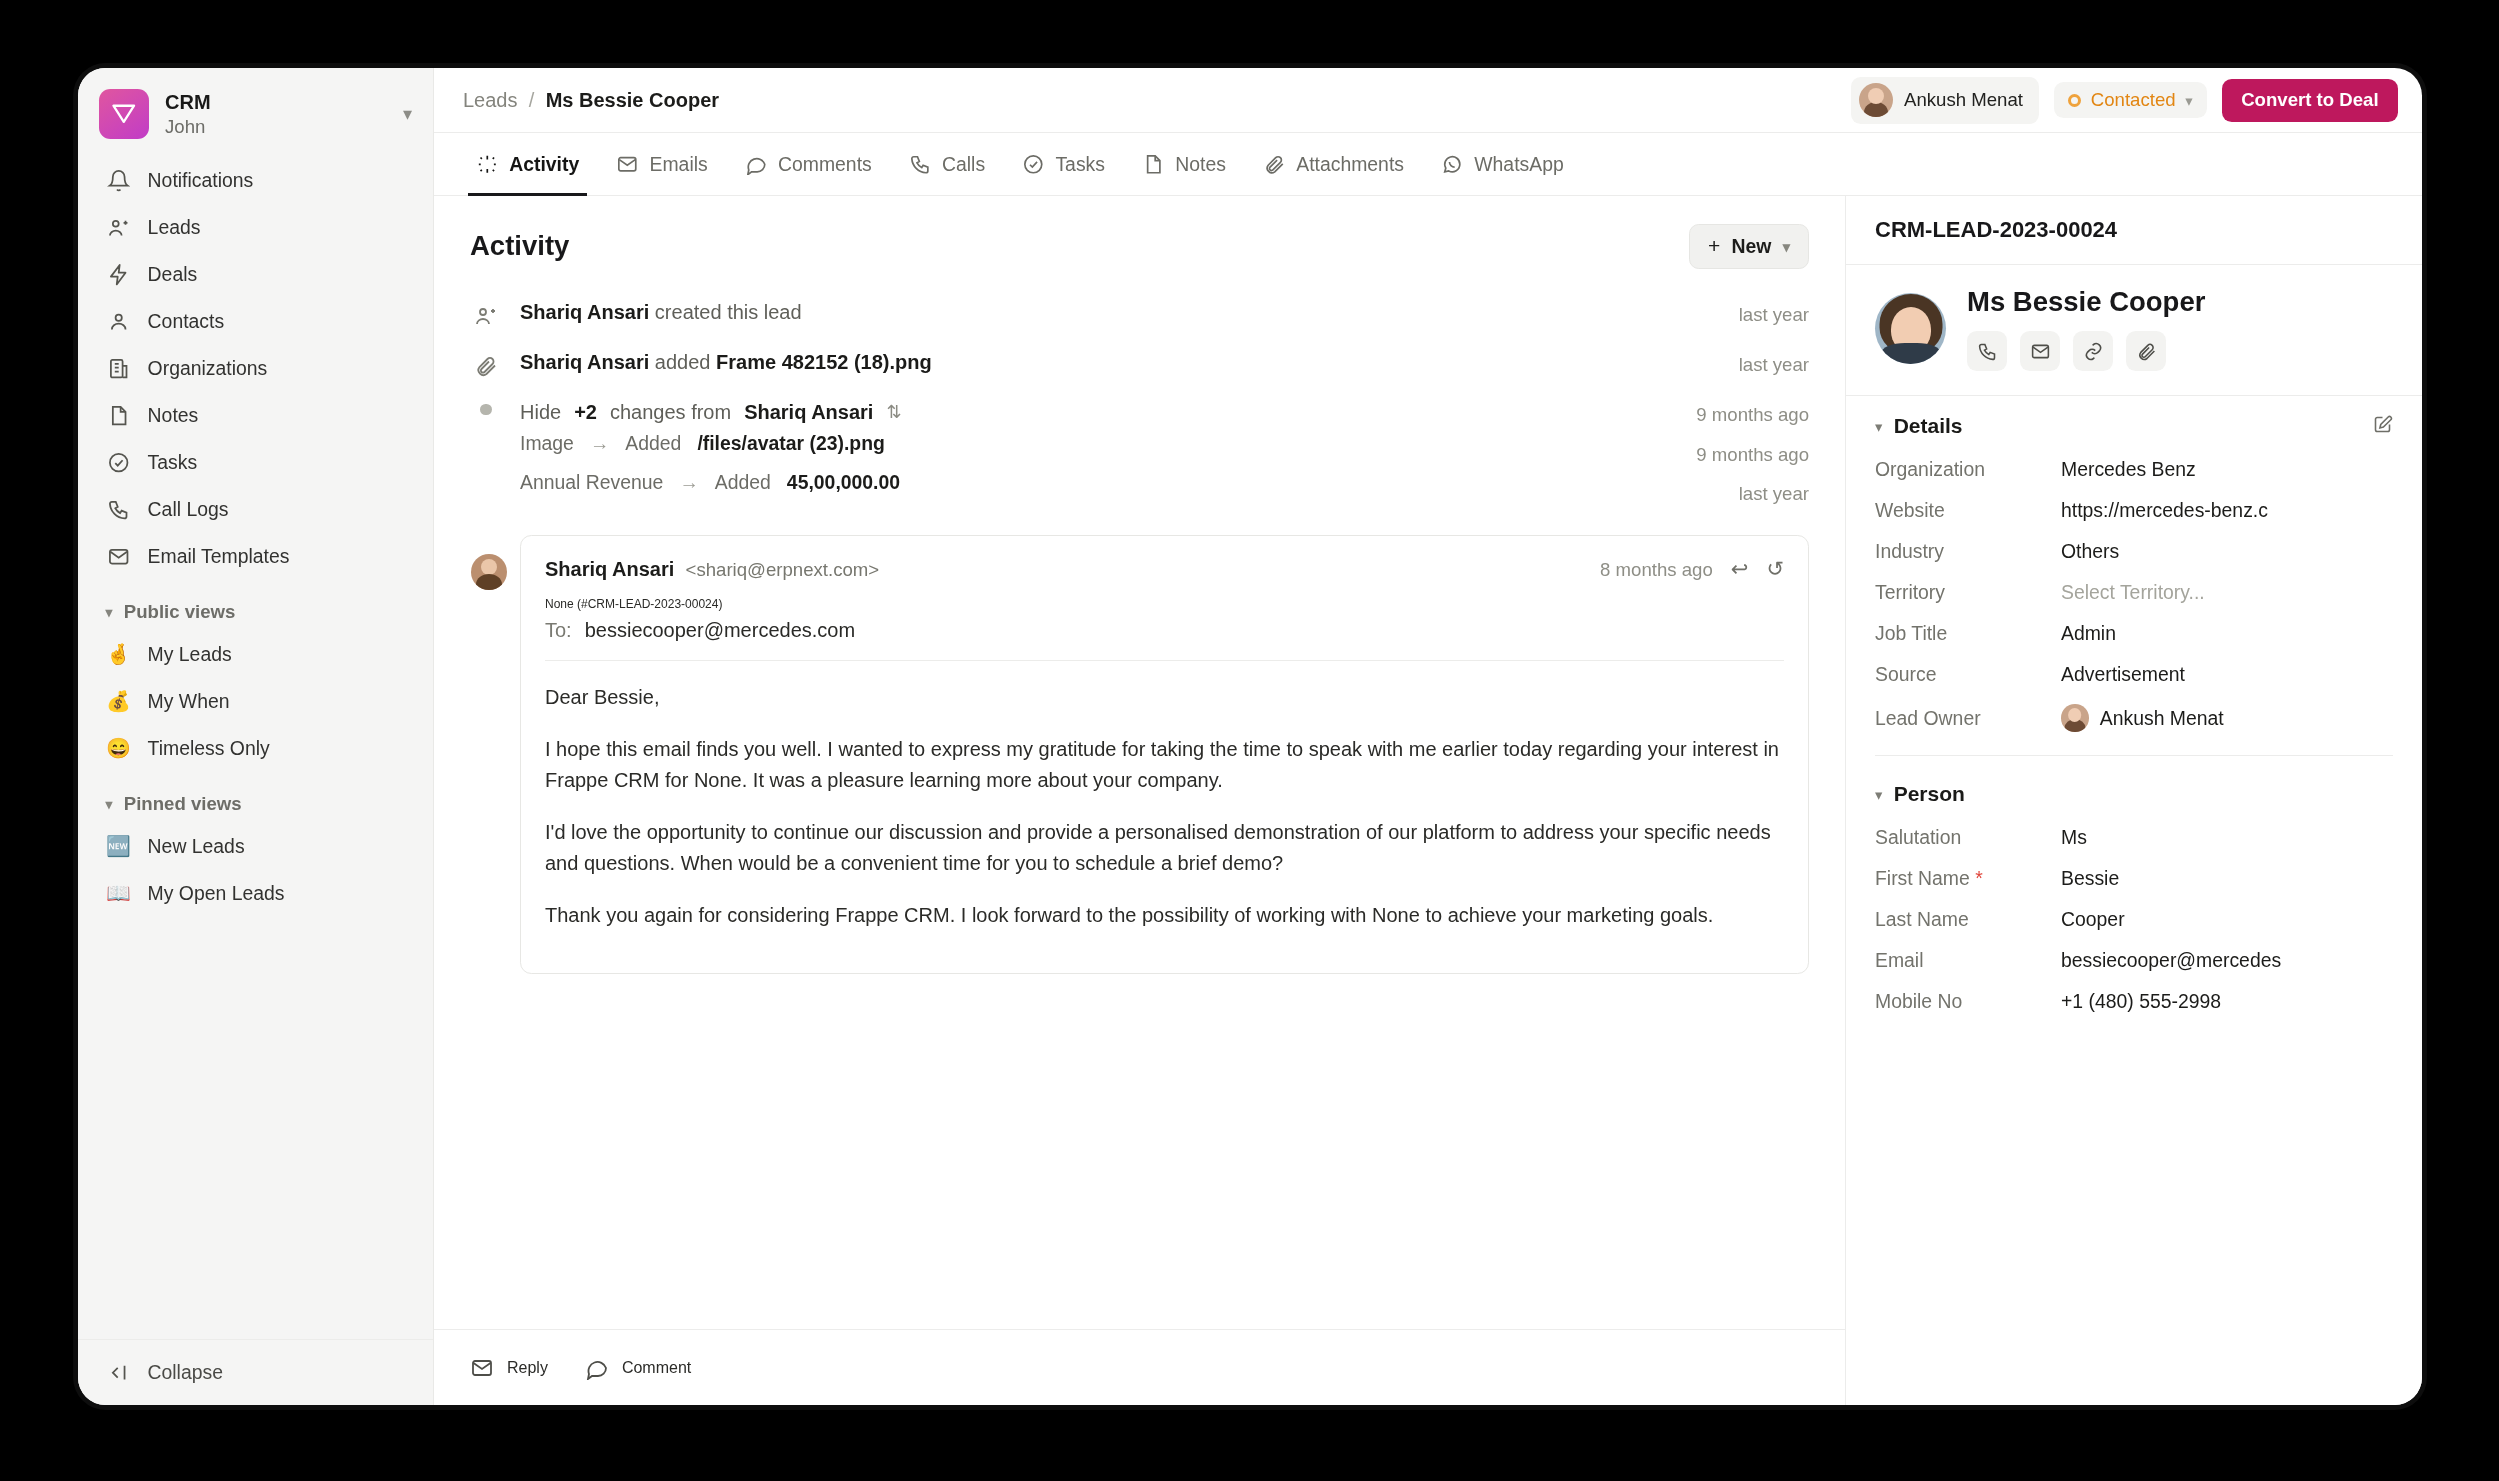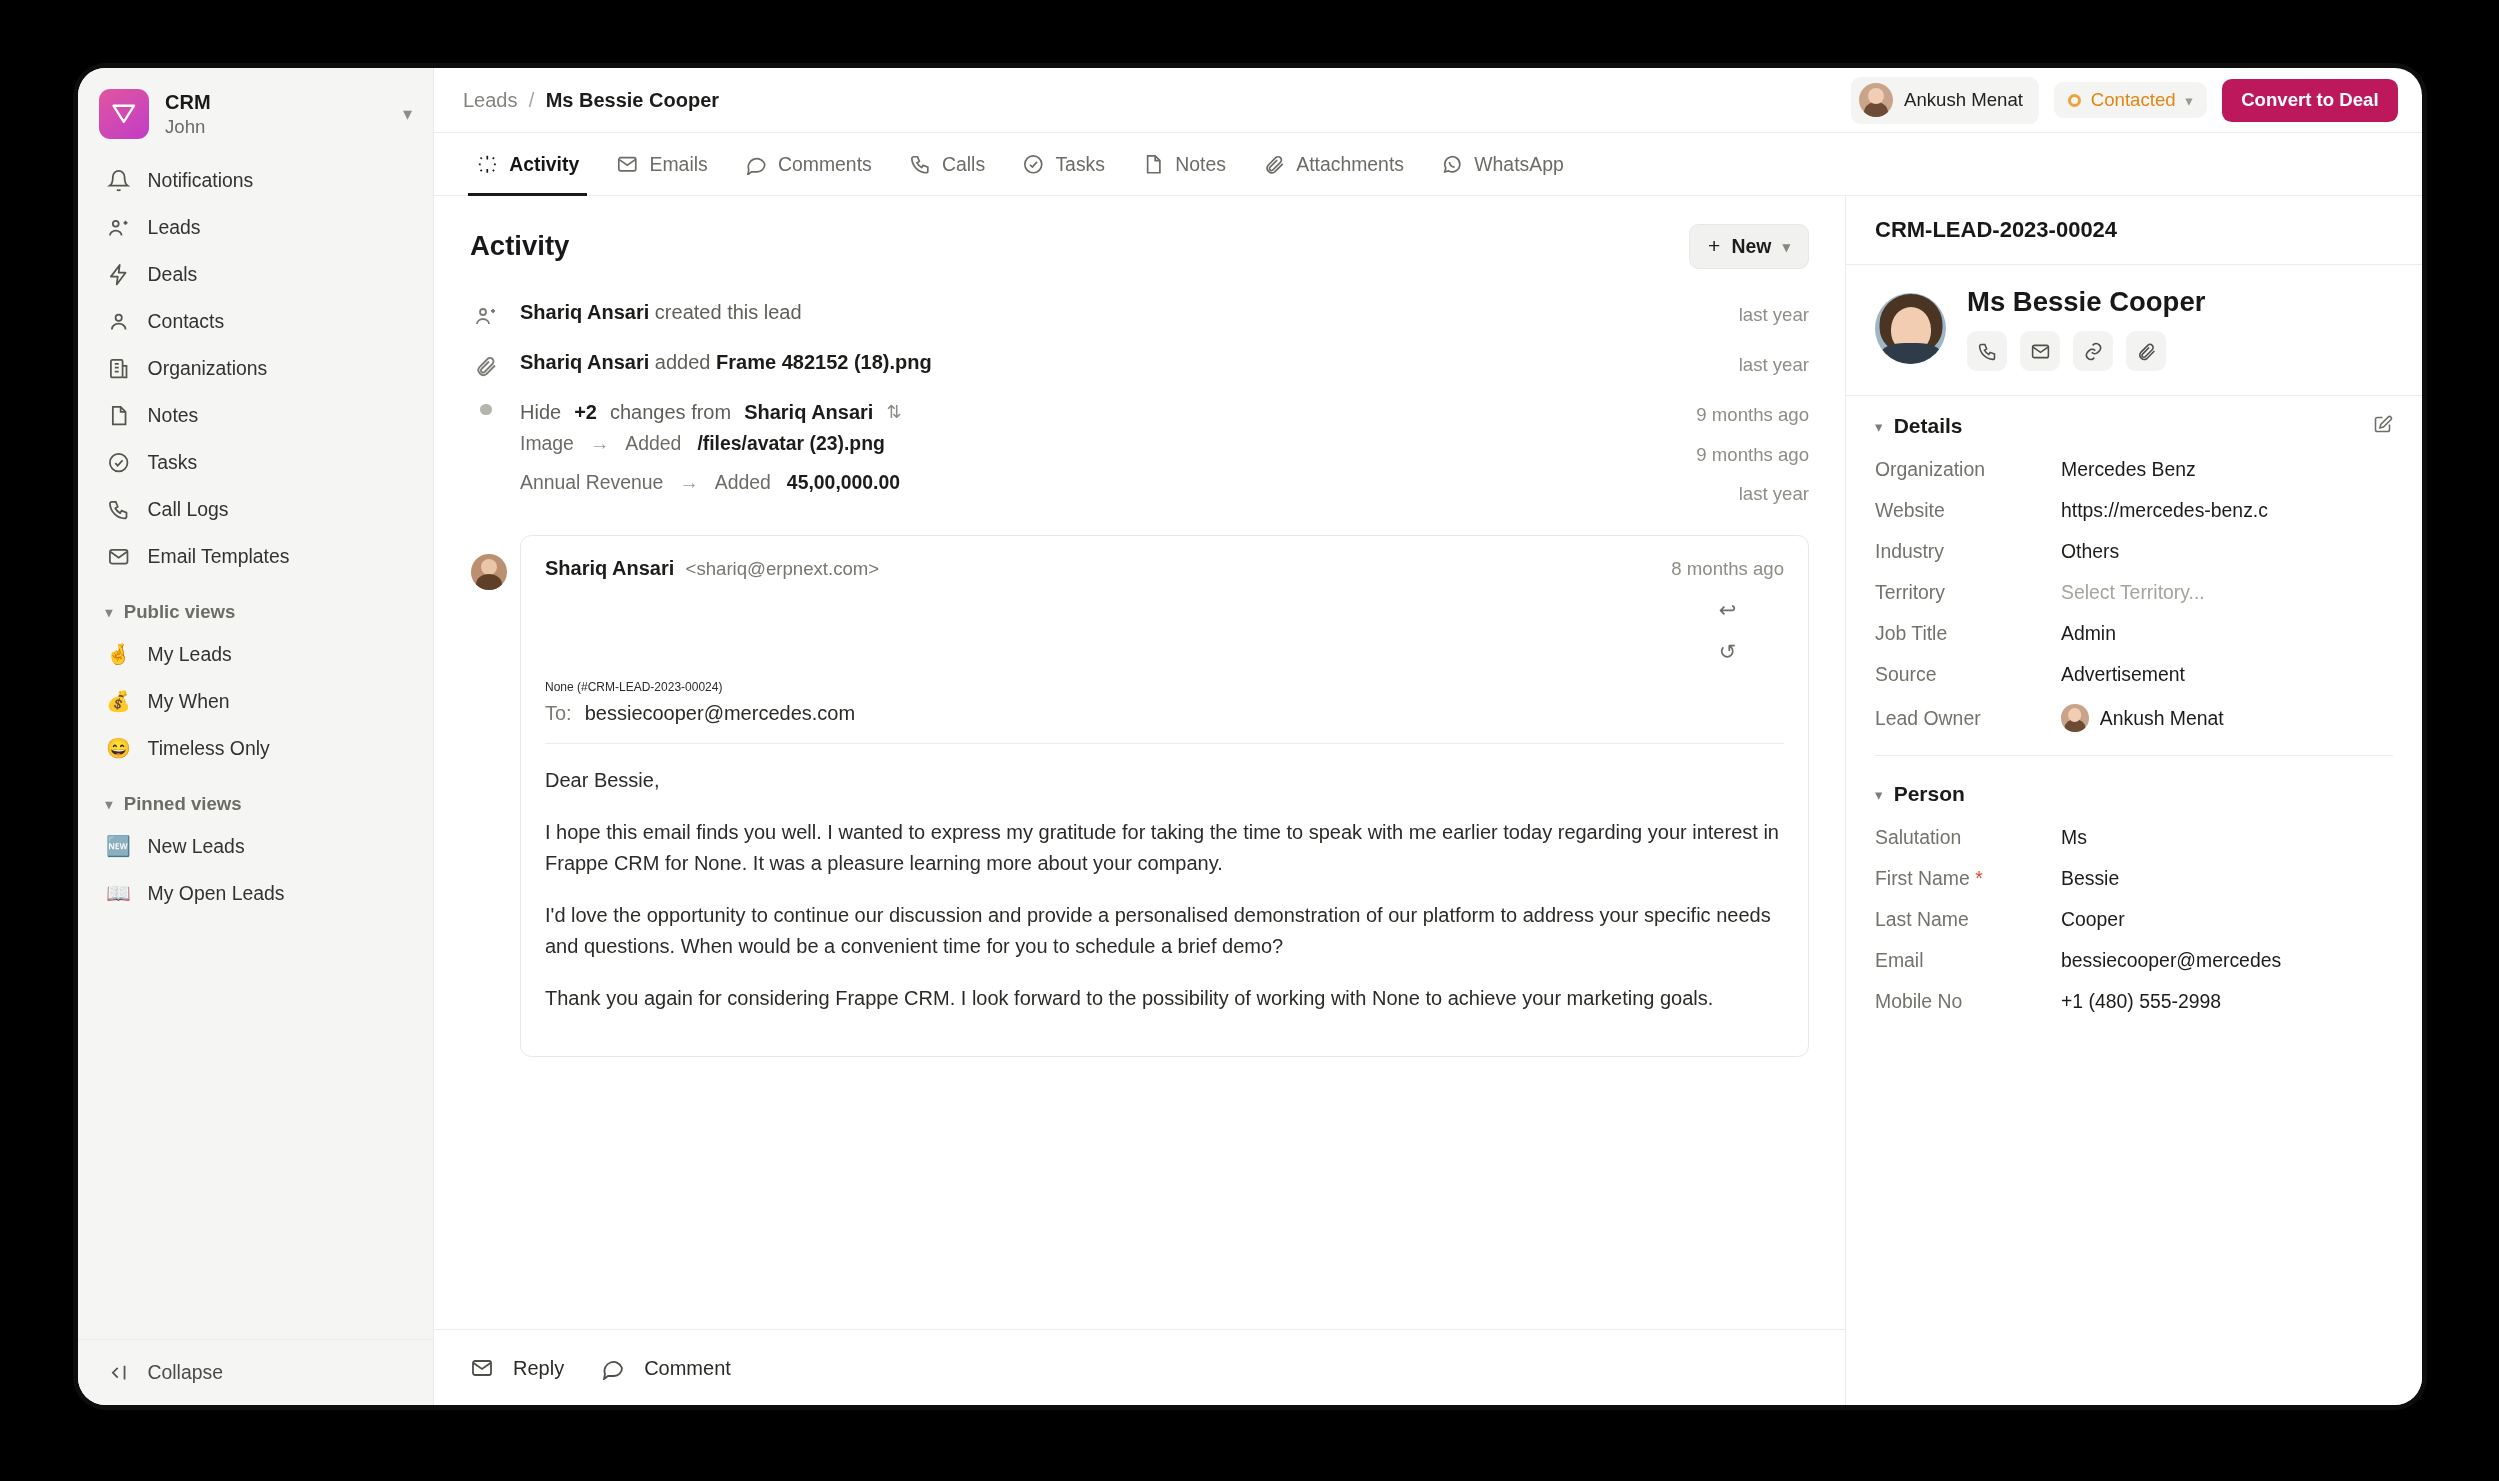--- a/index.html
+++ b/index.html
@@ -167,36 +167,36 @@
   }
   .email-av {
     position: absolute; left: -50px; top: 18px;
     width: 36px; height: 36px; border-radius: 50%; background: #bb8f6f; overflow: hidden;
   }
   .email-av::before { content:""; position:absolute; left:50%; top:15%; width:16px;height:16px;border-radius:50%;background:#eac6a9;transform:translateX(-50%);}
   .email-av::after { content:""; position:absolute; left:50%; top:56%; width:26px;height:21px;border-radius:50% 50% 40% 40%;background:#5f4026;transform:translateX(-50%);}
   .email-top { display: flex; align-items: baseline; gap: 11.3px; }
   .email-from { font-size: 20px; font-weight: 600; color: #1c1c1a; }
   .email-addr { font-size: 18.6px; color: #77776f; }
-  .email-meta { margin-left: auto; display: flex; align-items: center; gap: 18px; flex-direction: column; }
+  .email-meta { margin-left: auto; display: flex; align-items: flex-end; gap: 18px; }
   .email-time { font-size: 18.6px; color: #8e8e86; }
   .reply-ic { color: #6f6f68; font-size: 21px; }
   .email-sub { font-size: 12px; color: #2a2a27; margin-top: 16px; }
   .email-to { font-size: 20px; color: #2a2a27; margin-top: 8px; display: flex; gap: 13px; }
   .email-to .lbl { color: #7a7a72; }
   .email-divider { height: 0.8px; background: #ececea; margin: 18px 0 21px; }
   .email-body p { font-size: 20px; line-height: 1.55; color: #2b2b28; margin-bottom: 21px; }
   .email-body p.fade { color: #8b8b83; }
 
   .act-footer {
     flex: none; height: 76px; border-top: 0.8px solid #ececeb;
     display: flex; align-items: center; gap: 37px; padding: 0 36px;
     background: #fff;
   }
-  .foot-btn { display: flex; align-items: flex-end; gap: 19px; font-size: 20px; color: #2b2b28; }
+  .foot-btn { display: flex; align-items: center; gap: 13px; font-size: 16px; color: #2b2b28; }
   .foot-btn svg { width: 24px; height: 24px; color:#4e4e49;}
 
   
   .right { width: 576px; flex: none; display: flex; flex-direction: column; background: #fff; }
   .right-head { padding: 21px 29px; border-bottom: 0.8px solid #ececeb; }
   .right-id { font-size: 22px; font-weight: 700; color: #18181a; }
   .right-person { display: flex; align-items: center; gap: 21px; padding: 21px 29px 24px; border-bottom: 0.8px solid #ececeb;}
   .big-av {
     width: 71px; height: 71px; border-radius: 50%; flex: none; overflow: hidden;
     background: #9fb6c7; position: relative;

